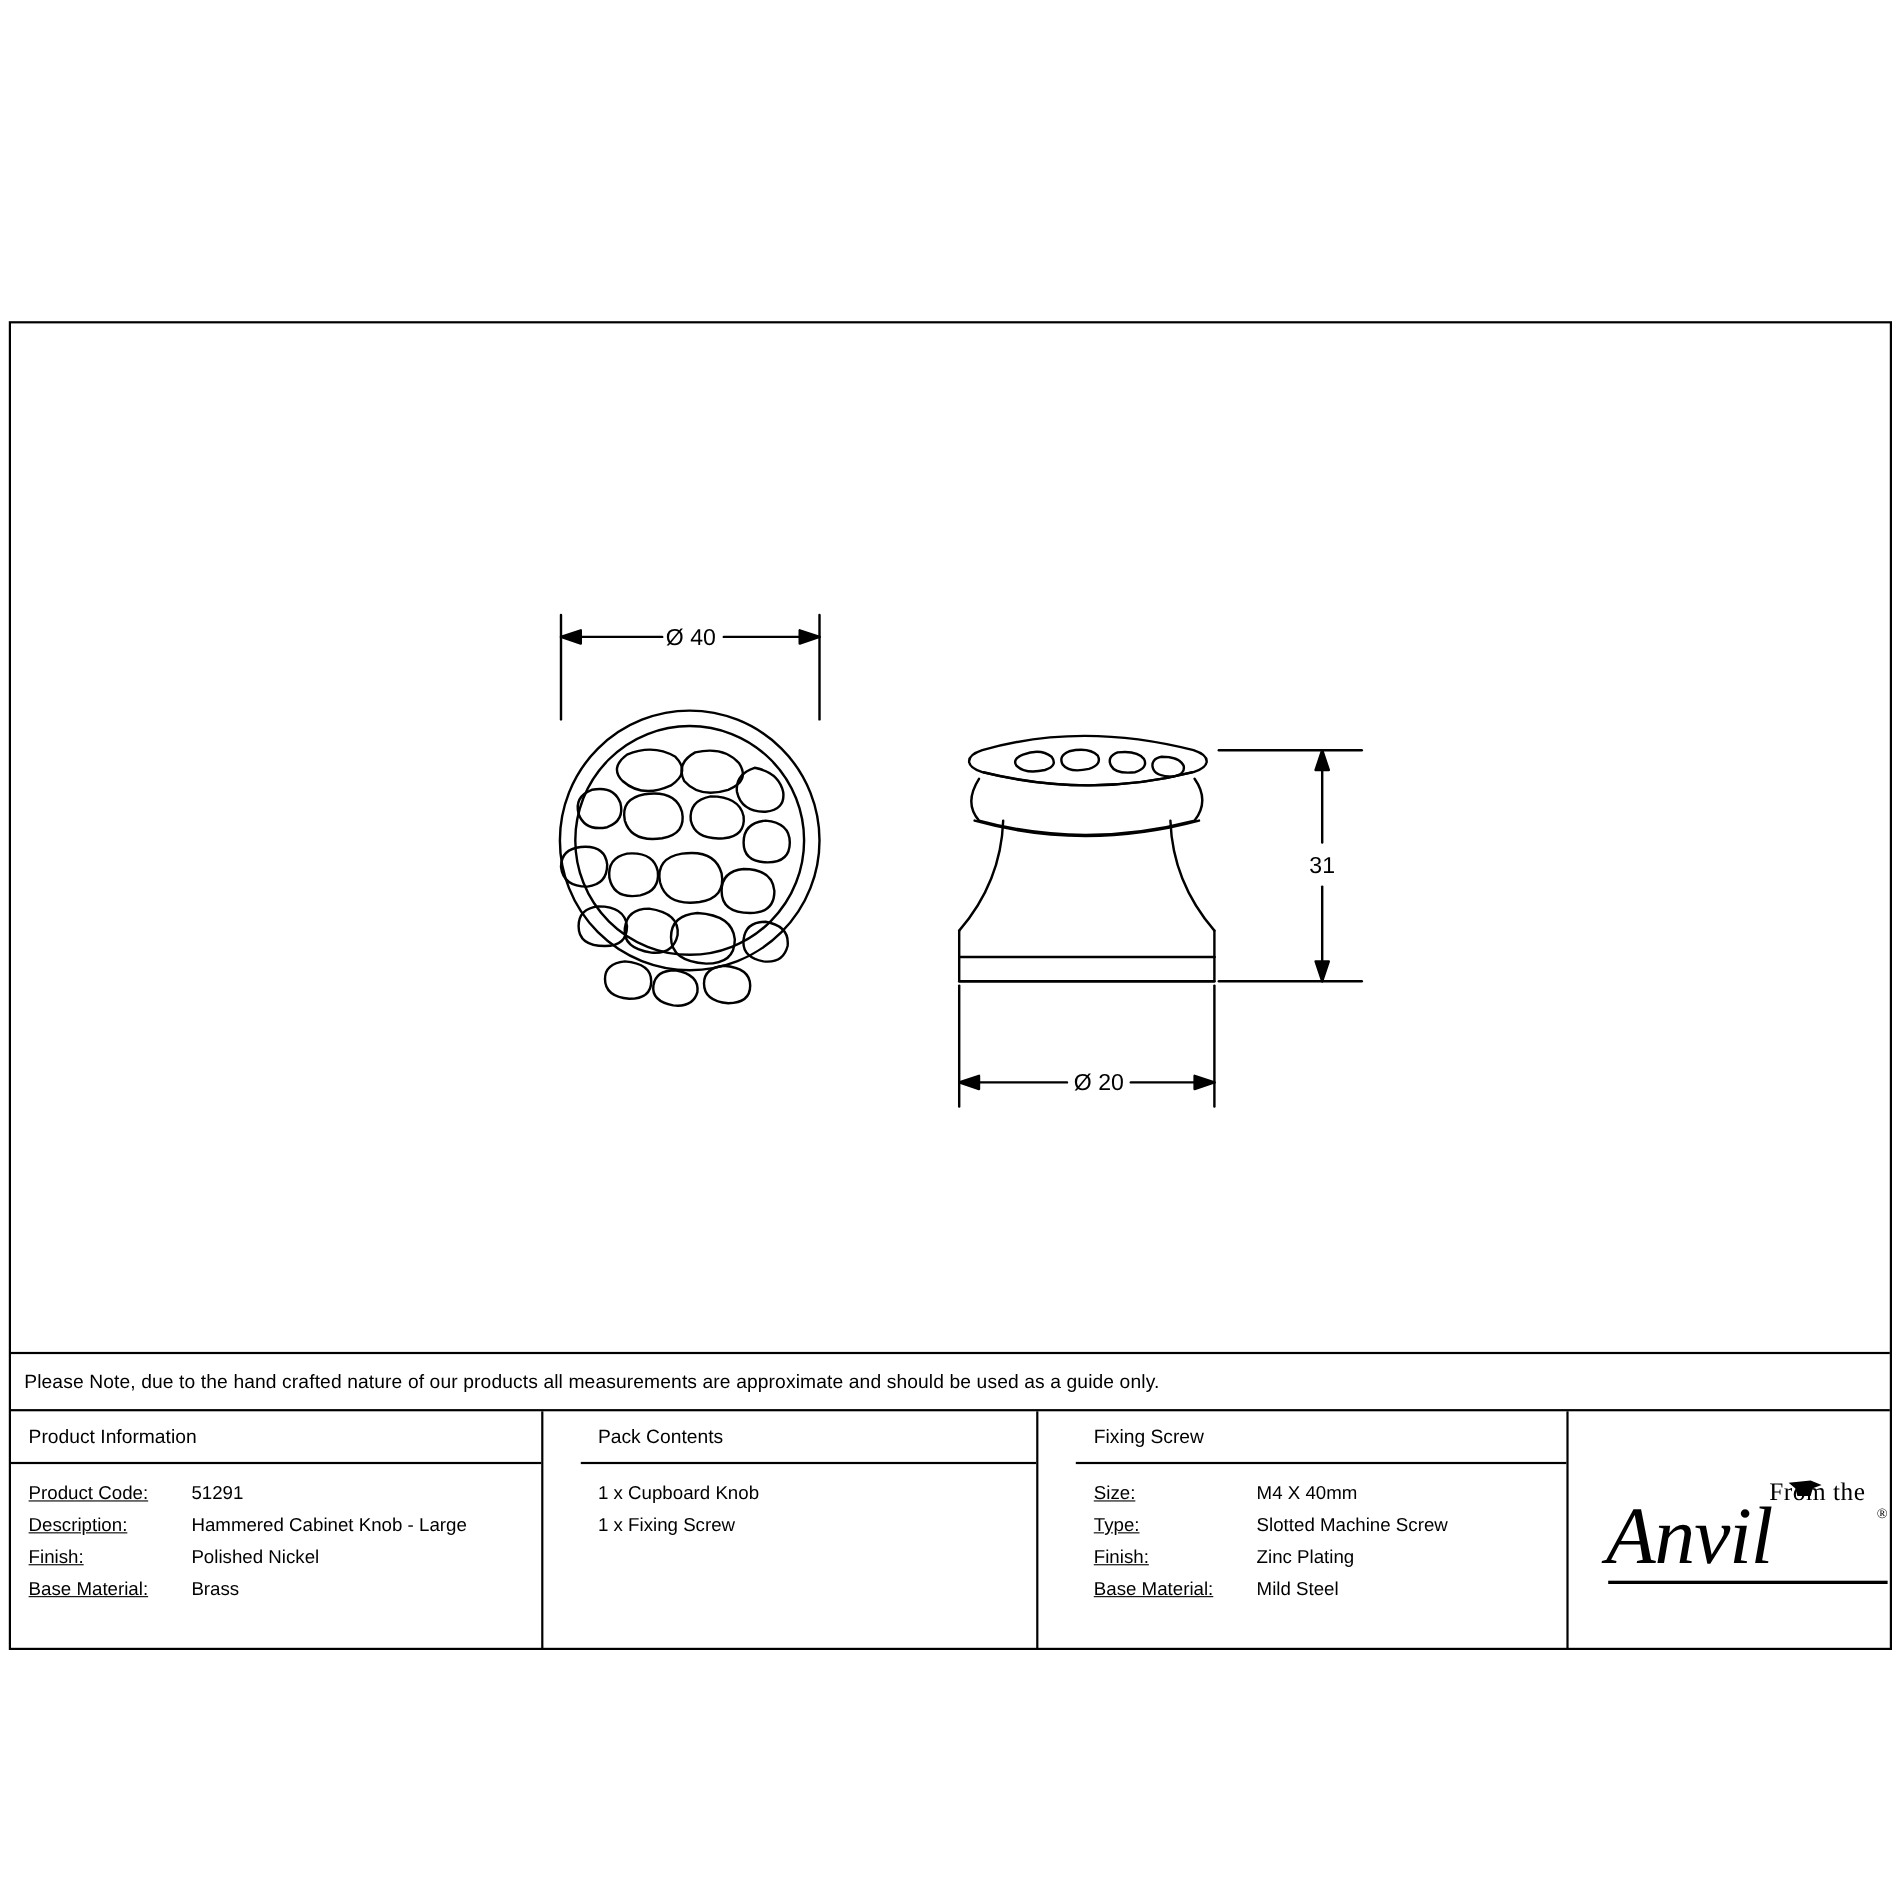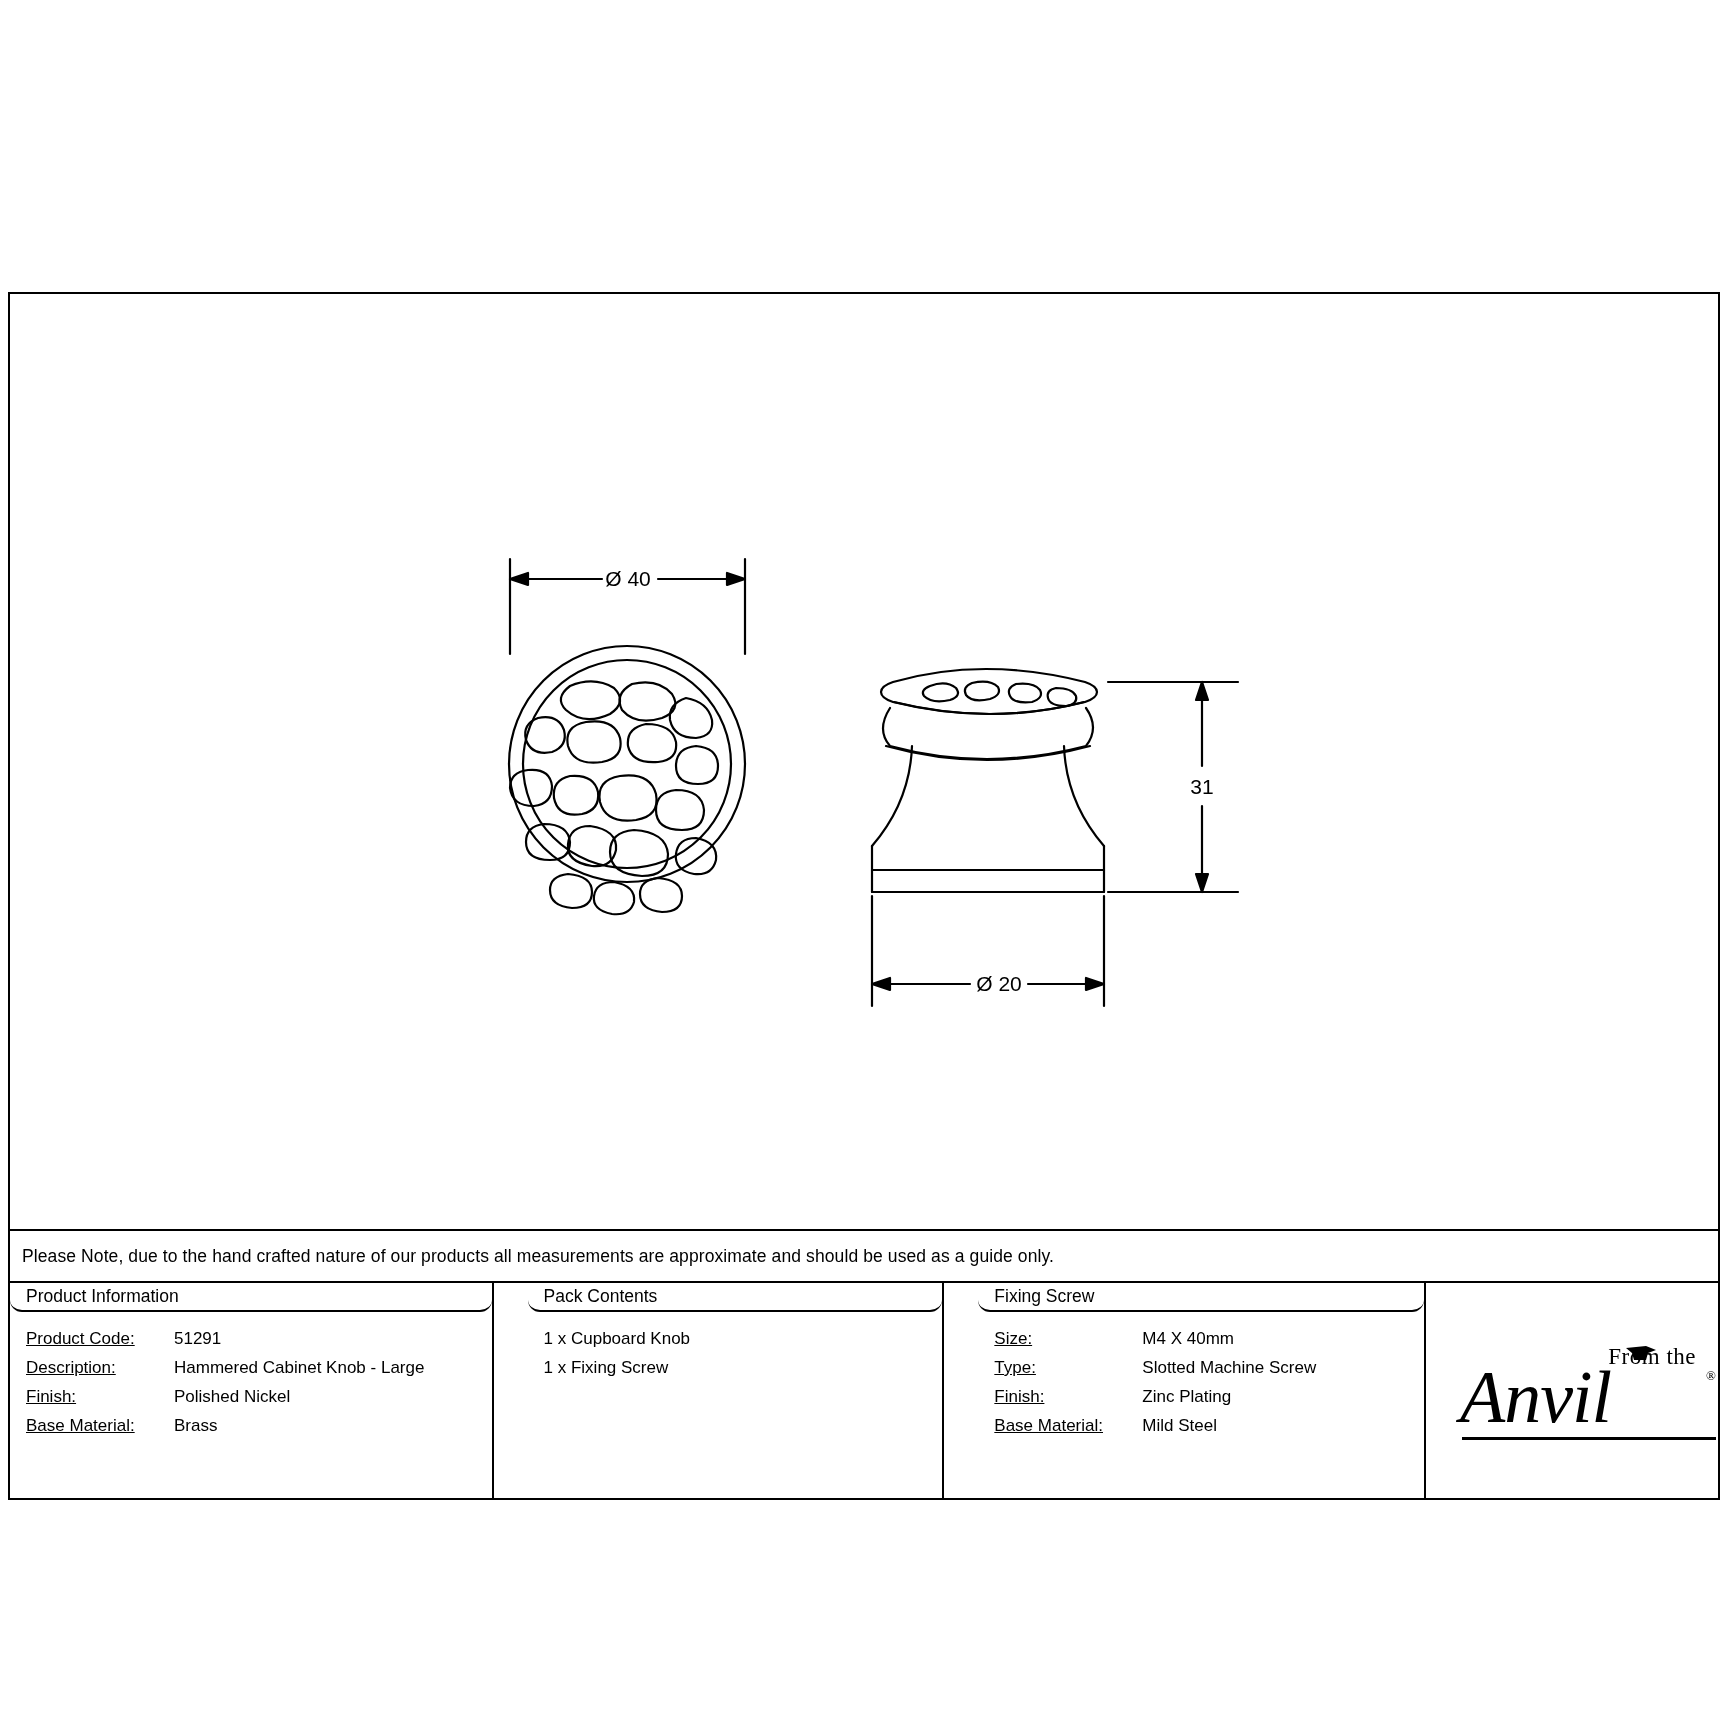--- a/index.html
+++ b/index.html
@@ -73,28 +73,27 @@
   .col + .col {
     border-left: 2px solid #000;
     padding-left: 34px;
   }
   .col-product { width: 483px; }
   .col-pack    { width: 452px; }
   .col-fixing  { width: 483px; }
   .col-logo    { flex: 1; }
 
   .col-head {
-    height: 29px;
+    height: 48px;
     border-bottom: 2px solid #000;
     display: flex;
     align-items: center;
     padding-left: 16px;
     font-size: 17.5px;
     box-sizing: border-box;
-    border-radius: 12px;
   }
   .col-body {
     padding: 12px 0 0 16px;
     font-size: 17px;
   }
   .kv {
     display: flex;
     line-height: 29px;
   }
   .kv .k { width: 148px; flex: 0 0 148px; text-decoration: underline; }

